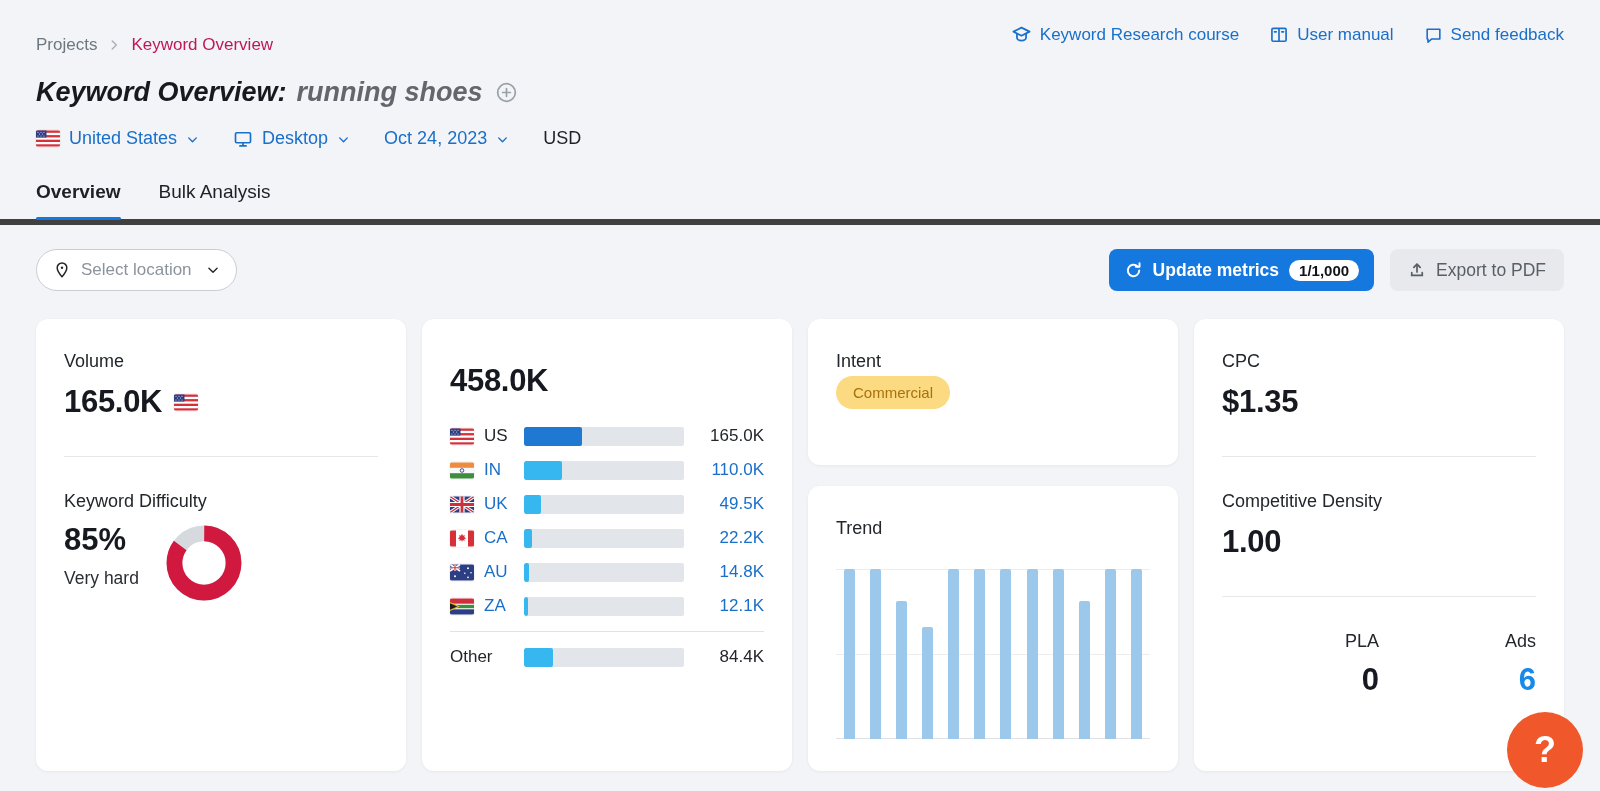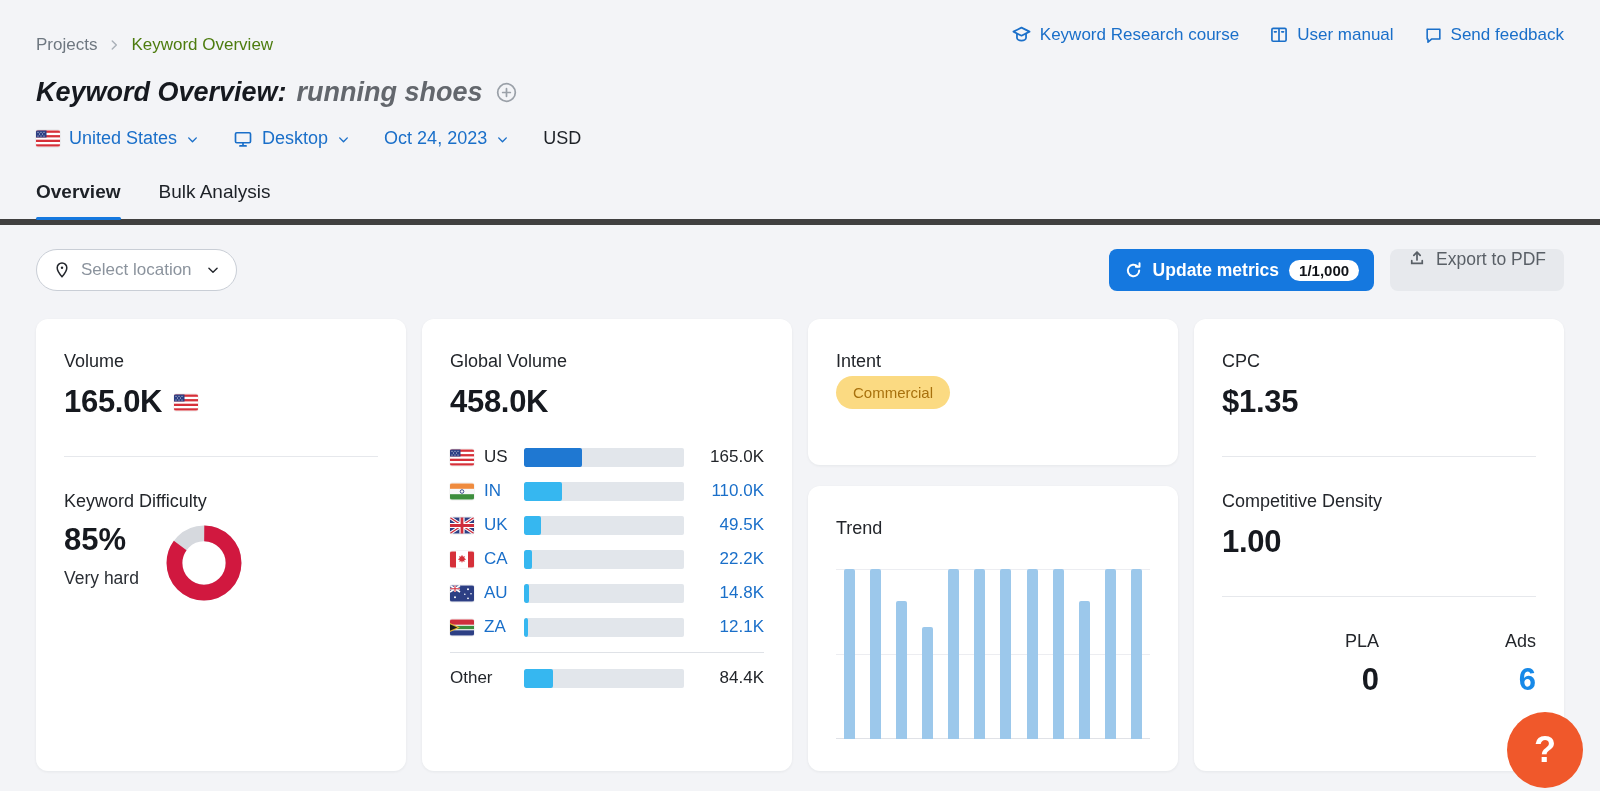--- a/index.html
+++ b/index.html
@@ -9,21 +9,21 @@
     background:var(--page-bg,#f3f4f7);
     color:#1c2026;
   }
   .page { padding:0 36px; }
 
   
   .top-row { padding-top:15px; display:flex; justify-content:space-between; align-items:center; }
   .breadcrumb { display:flex; align-items:center; gap:10px; font-size:17px;margin-top:20px; }
   .bc-root { color:#6e7780; cursor:pointer; }
   .bc-sep { color:#a9b0b8; display:flex; }
-  .bc-current { color:#4d7c0f; }
+  .bc-current { color:#be185d; }
   .header-links { display:flex; align-items:center; gap:30px; }
   .h-link { display:flex; align-items:center; gap:8px; color:var(--link-blue,#1a6fc9); font-size:17px; cursor:pointer; }
   .h-link svg { flex:0 0 auto; }
 
   
   .title-row { margin-top:22px; display:flex; align-items:center; gap:10px;font-style:italic; }
   .title-prefix { font-size:27px; font-weight:700; color:#16191f; }
   .title-keyword { font-size:27px; font-weight:600; color:#63676d; }
   .plus-icon { display:flex; margin-left:2px; cursor:pointer; }
 
@@ -44,21 +44,21 @@
   
   .toolbar { margin-top:24px; display:flex; justify-content:space-between; align-items:center; }
   .select-location { display:flex; align-items:center; gap:10px; height:42px; padding:0 16px;
     background:#fff; border:1px solid #c9ced6; border-radius:21px; cursor:pointer; }
   .select-location .ph { font-size:17px; color:#8b939d; }
   .toolbar-right { display:flex; gap:16px; }
   .btn-update { display:flex; align-items:center; gap:10px; height:42px; padding:0 15px;
     background:var(--button-blue,#1578df); border:none; border-radius:8px; color:#fff;
     font-size:17.5px; font-weight:600; cursor:pointer; font-family:inherit; }
   .btn-update .counter { background:#fff; color:#111419; border-radius:13px; padding:2px 10px; font-size:15px; font-weight:700; }
-  .btn-export { display:flex; align-items:flex-start; gap:10px; height:42px; padding:0 18px;
+  .btn-export { display:flex; align-items:center; gap:10px; height:42px; padding:0 18px;
     background:#e7e9ed; border:none; border-radius:8px; color:#595f66; font-size:17.5px; cursor:pointer; font-family:inherit; }
 
   
   .cards-grid { margin:28px 0 24px; display:grid; grid-template-columns:repeat(4,1fr); gap:16px; }
   .card { background:#fff; border-radius:12px; padding:32px 28px; box-shadow:0 1px 3px rgba(23,28,38,.06); }
   .col-stack { display:flex; flex-direction:column; gap:21px; }
   .card-full { min-height:452px; }
   .card-title { font-size:18px; color:#23262b; }
   .big-value { font-size:31px; font-weight:700; color:#16191f; letter-spacing:-.3px; margin-top:12px; }
   .divider { border:none; border-top:1px solid #e6e8ec; margin:36px 0 34px; }
@@ -308,21 +308,20 @@
           <div class="kd-level">Very hard</div>
         </div>
         <svg class="kd-donut" viewBox="0 0 42 42">
           <circle cx="21" cy="21" r="15.915" fill="none" stroke="#d6d9de" stroke-width="8.5"></circle>
           <circle id="kd-arc" cx="21" cy="21" r="15.915" fill="none" stroke="#d1183f" stroke-width="8.5" stroke-dasharray="85 15" stroke-dashoffset="25"></circle>
         </svg>
       </div>
     </div>
 
     <div class="card card-full">
-      <div class="card-title">Global Volume</div>
       <div class="big-value">458.0K</div>
       <div class="gv-rows">
           <div class="gv-row">
             <span class="flag">
               <svg width="24" height="17" viewBox="0 0 24 16">
                 <rect width="24" height="16" fill="#fff"></rect>
                 <g fill="#d63039">
                   <rect width="24" height="2.3"></rect>
                   <rect y="4.6" width="24" height="2.3"></rect>
                   <rect y="9.2" width="24" height="2.3"></rect>

